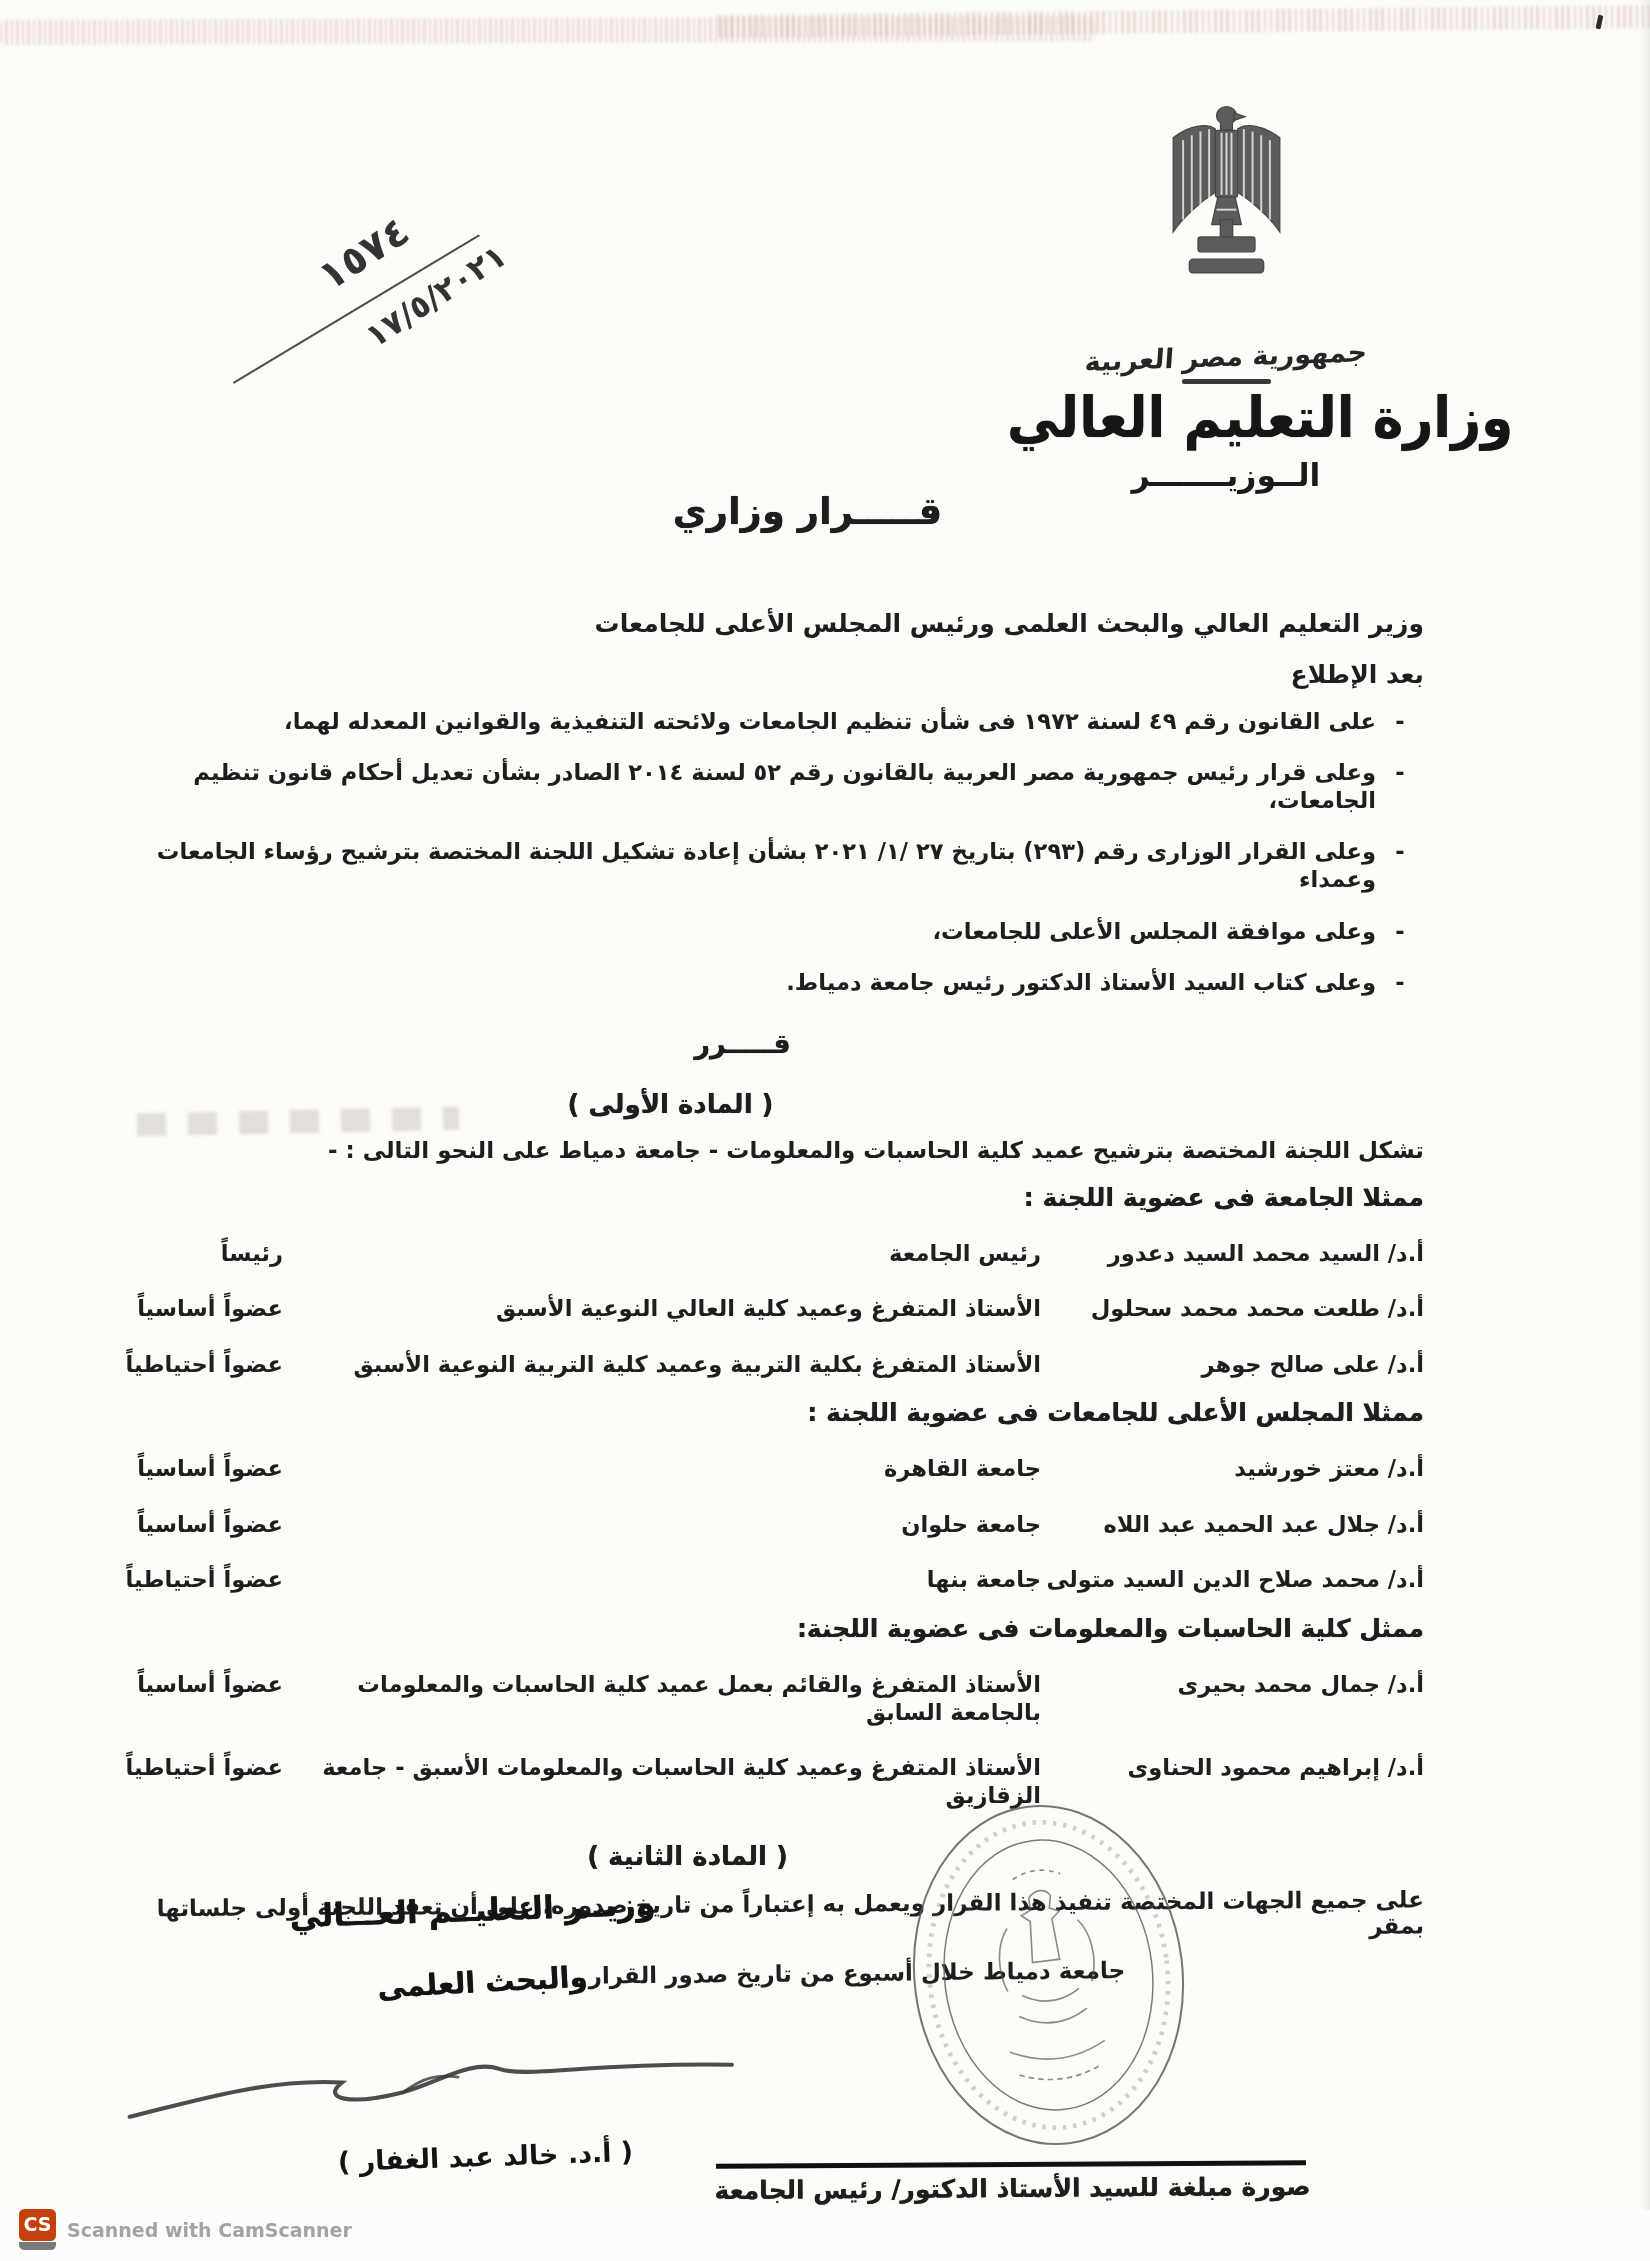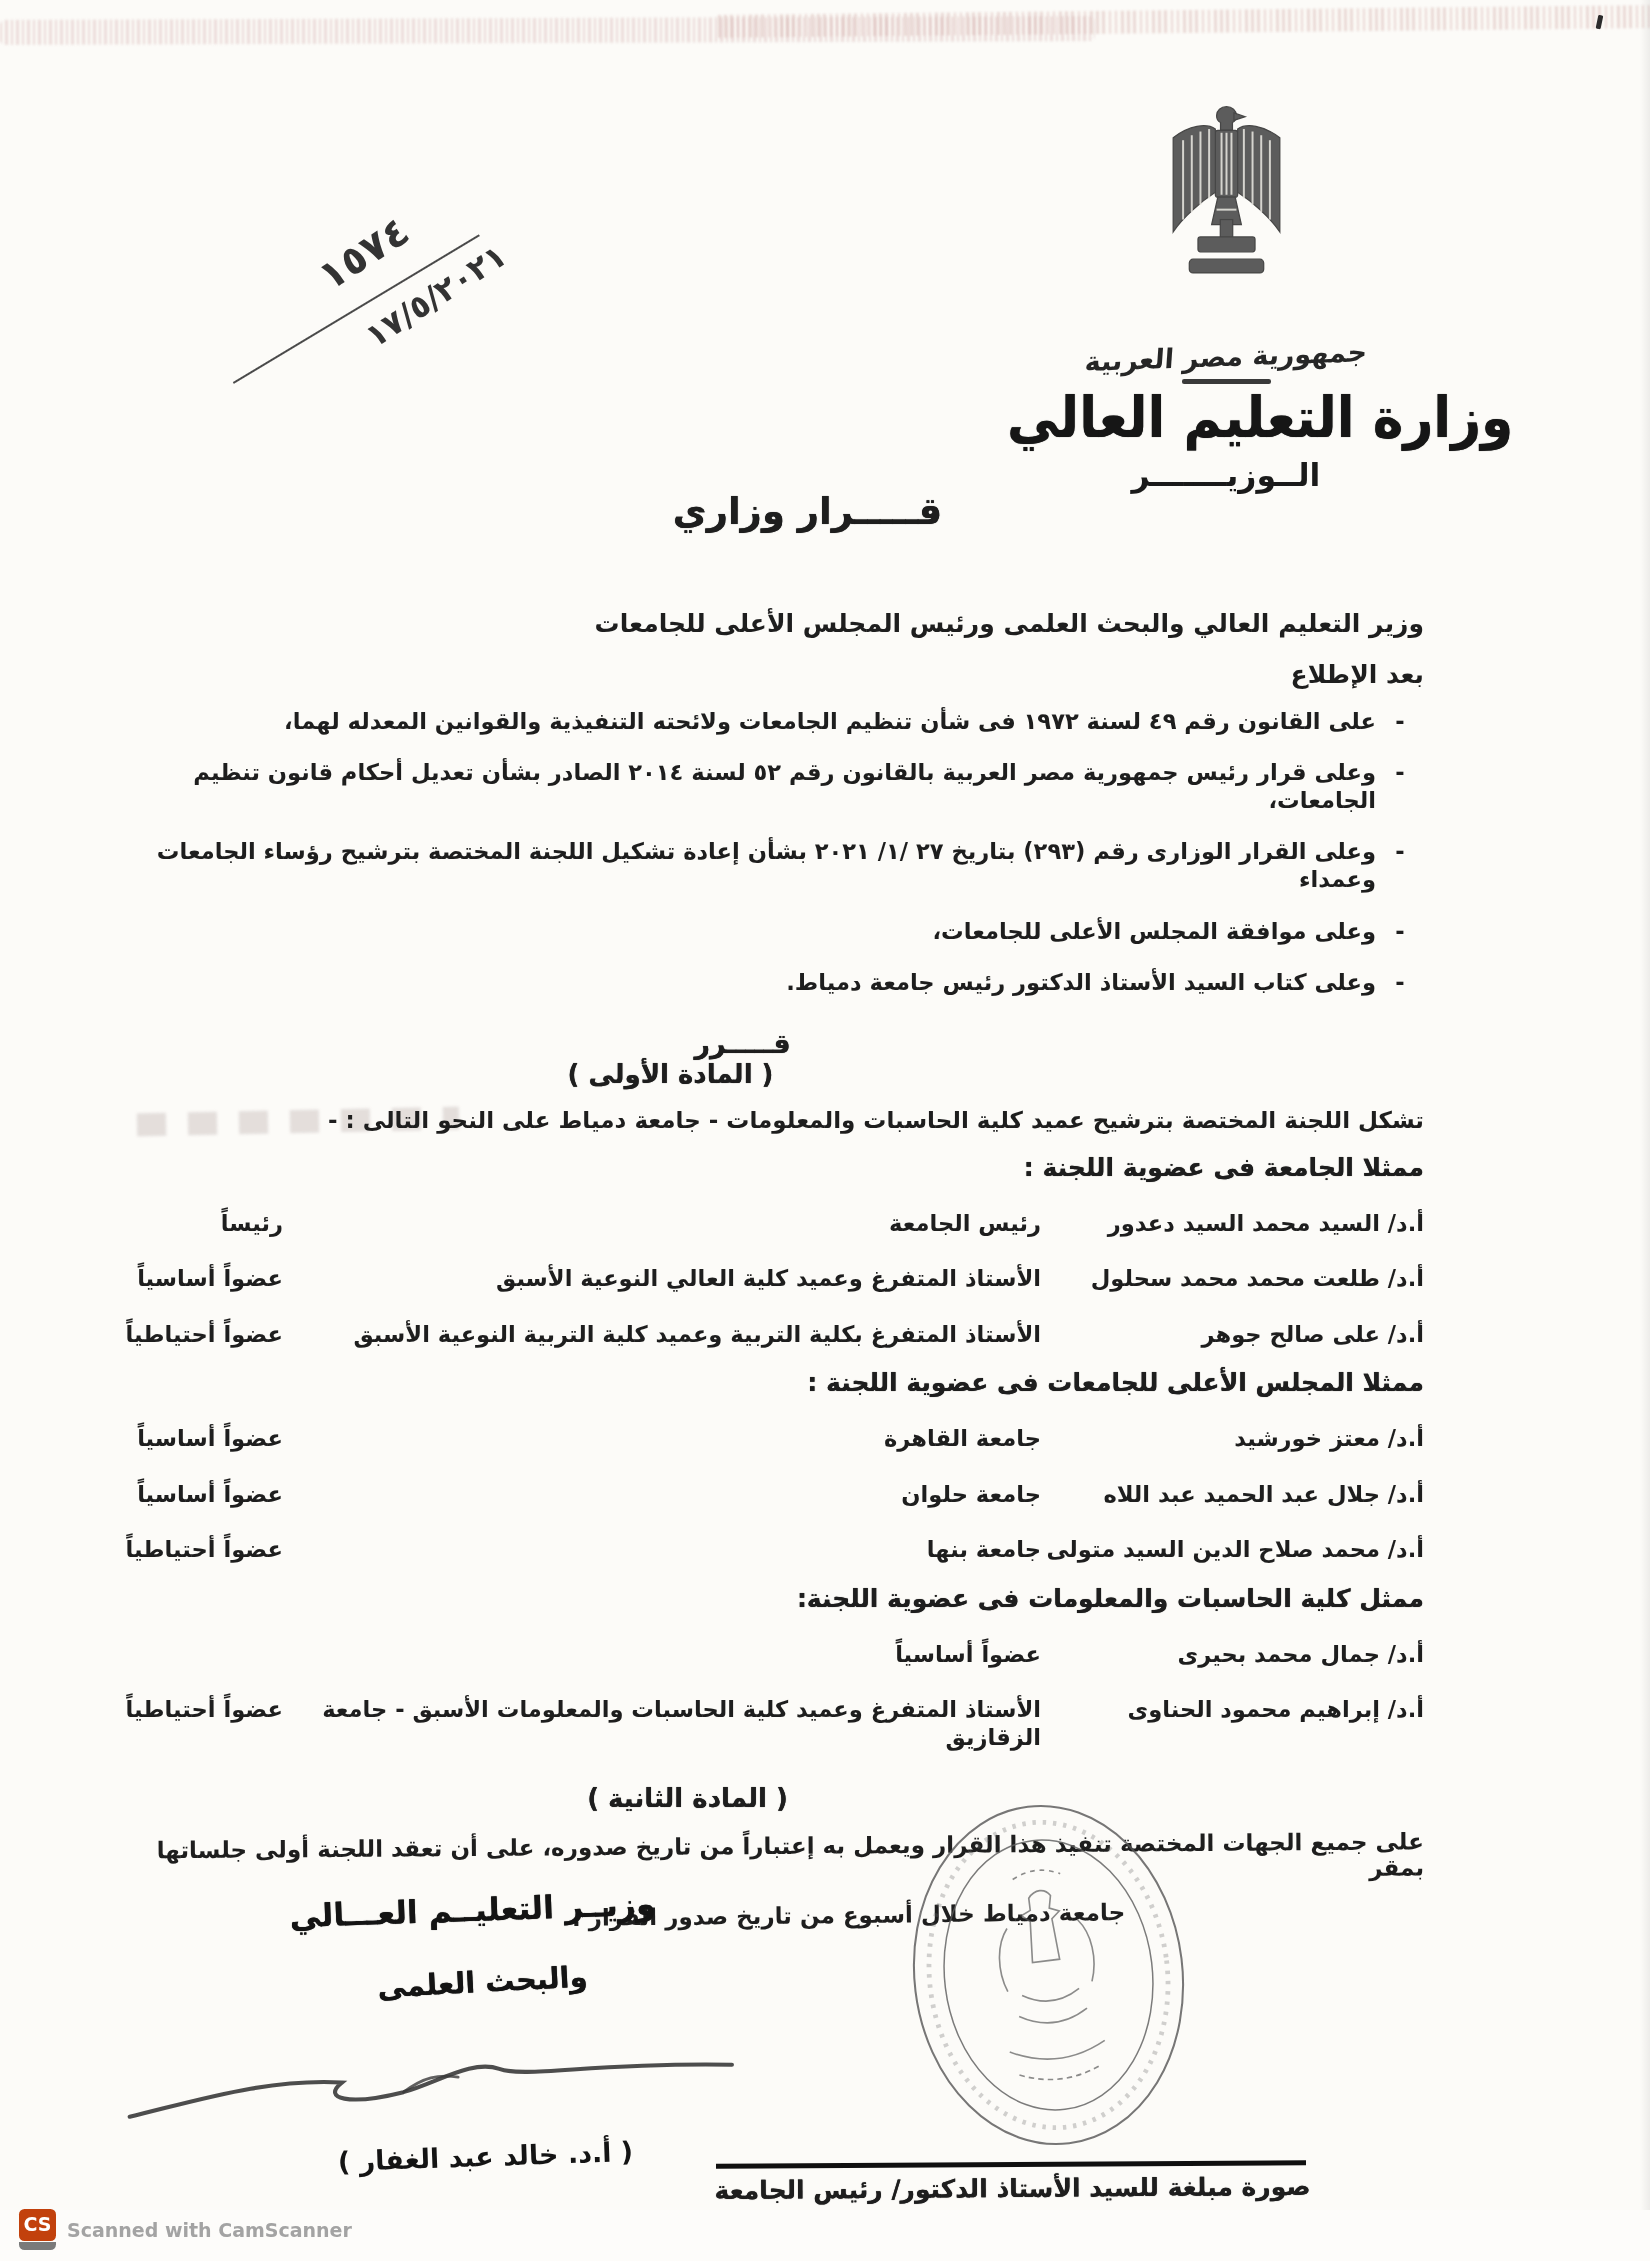--- a/index.html
+++ b/index.html
@@ -52,21 +52,21 @@
   
   .main{position:absolute;top:608px;right:226px;left:109px;direction:rtl;text-align:right;}
   .authority{font-size:25px;font-weight:700;line-height:1.3;}
   .after-review{margin-top:19px;font-size:25px;font-weight:700;}
   .preamble{margin-top:18px;}
   .p-item{display:flex;direction:rtl;margin-bottom:23px;font-size:22.6px;font-weight:700;line-height:1.25;}
   .p-item .dash{width:48px;flex:0 0 auto;text-align:center;font-weight:700;}
   .p-item .txt{flex:1;}
   .p-cont{margin:-4.1px 164px 23px 226px;text-align:center;font-size:22.6px;font-weight:700;}
   .decided{margin-top:31.5px;text-align:center;font-size:27px;font-weight:700;position:relative;left:-24px;text-shadow:0 0 0.7px #111;}
-  .article-title{text-align:center;font-size:26px;font-weight:700;position:relative;left:-96px;text-shadow:0 0 0.7px #111;}
+  .article-title{margin-top:30px;text-align:center;font-size:26px;font-weight:700;position:relative;left:-96px;text-shadow:0 0 0.7px #111;}
   .article1-text{margin-top:18px;font-size:23px;font-weight:700;}
   .sec-heading{margin-top:20.5px;font-size:25px;font-weight:700;text-shadow:0 0 0.7px #111;}
   .m-row{display:flex;direction:rtl;align-items:flex-start;margin-top:27px;font-size:22.6px;font-weight:700;line-height:1.25;}
   .m-name{flex:0 0 383px;}
   .m-pos{flex:1;padding-left:20.5px;}
   .m-role{flex:0 0 174px;white-space:nowrap;}
   .article2-title{margin-top:31.5px;text-align:center;font-size:26px;font-weight:700;position:relative;left:-79px;text-shadow:0 0 0.7px #111;}
   .article2-l1{margin-top:20.5px;font-size:23px;font-weight:700;transform:rotate(-.4deg);}
   .article2-l2{margin-top:16.4px;text-align:center;font-size:23px;font-weight:700;position:relative;left:82px;transform:rotate(-.6deg);}
   
@@ -204,20 +204,21 @@
     </div>
     <div class="m-row">
       <span class="m-name">أ.د/ محمد صلاح الدين السيد متولى</span>
       <span class="m-pos">جامعة بنها</span>
       <span class="m-role">عضواً أحتياطياً</span>
     </div>
 
     <div class="sec-heading">ممثل كلية الحاسبات والمعلومات فى عضوية اللجنة:</div>
     <div class="m-row">
       <span class="m-name">أ.د/ جمال محمد بحيرى</span>
+      <span class="m-pos">الأستاذ المتفرغ والقائم بعمل عميد كلية الحاسبات والمعلومات بالجامعة السابق</span>
       <span class="m-role">عضواً أساسياً</span>
     </div>
     <div class="m-row">
       <span class="m-name">أ.د/ إبراهيم محمود الحناوى</span>
       <span class="m-pos">الأستاذ المتفرغ وعميد كلية الحاسبات والمعلومات الأسبق - جامعة الزقازيق</span>
       <span class="m-role">عضواً أحتياطياً</span>
     </div>
 
     <div class="article2-title">( المادة الثانية )</div>
     <div class="article2-l1">على جميع الجهات المختصة تنفيذ هذا القرار ويعمل به إعتباراً من تاريخ صدوره، على أن تعقد اللجنة أولى جلساتها بمقر</div>

